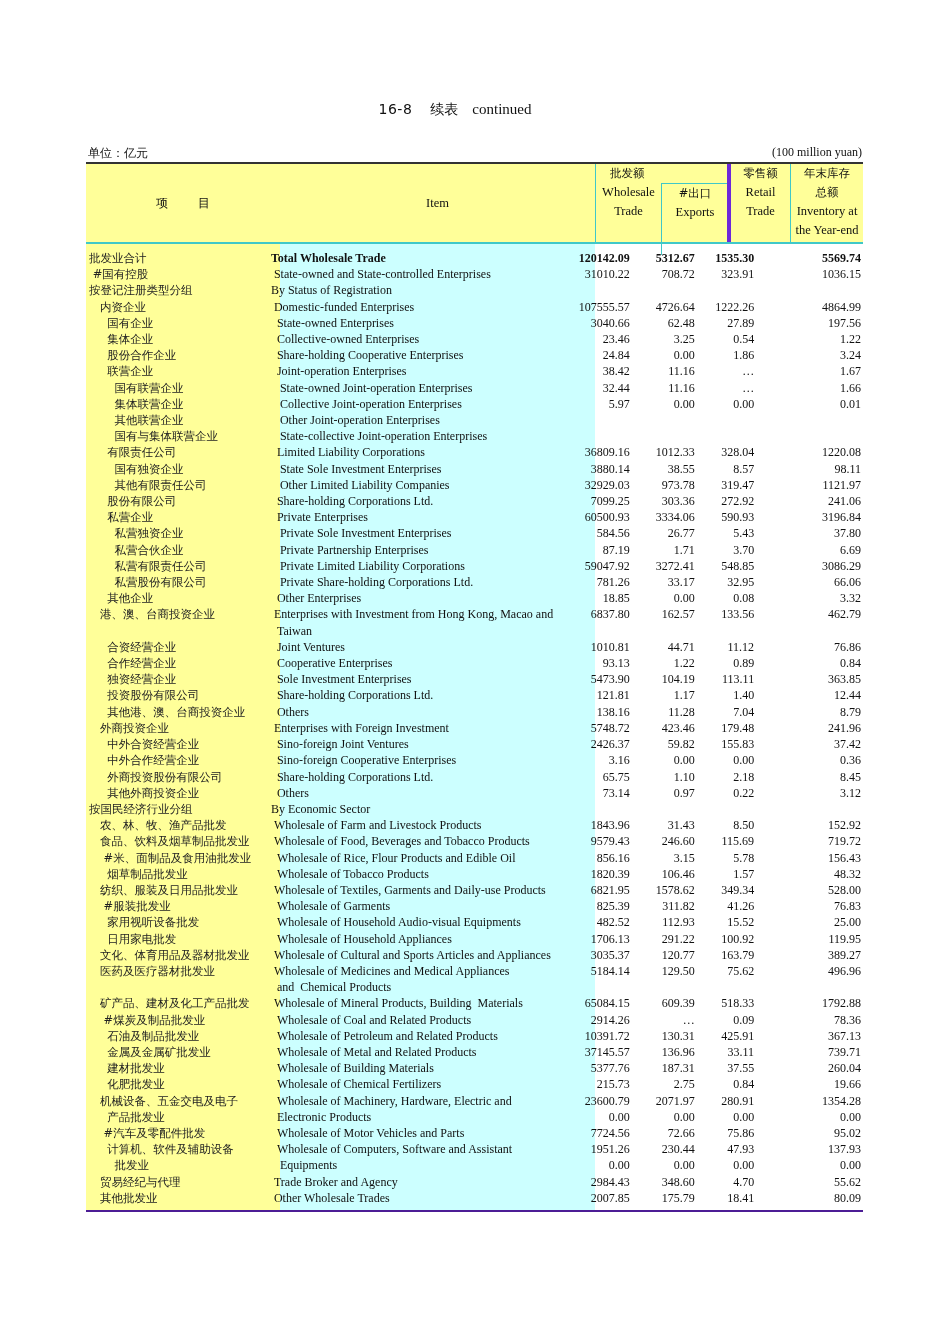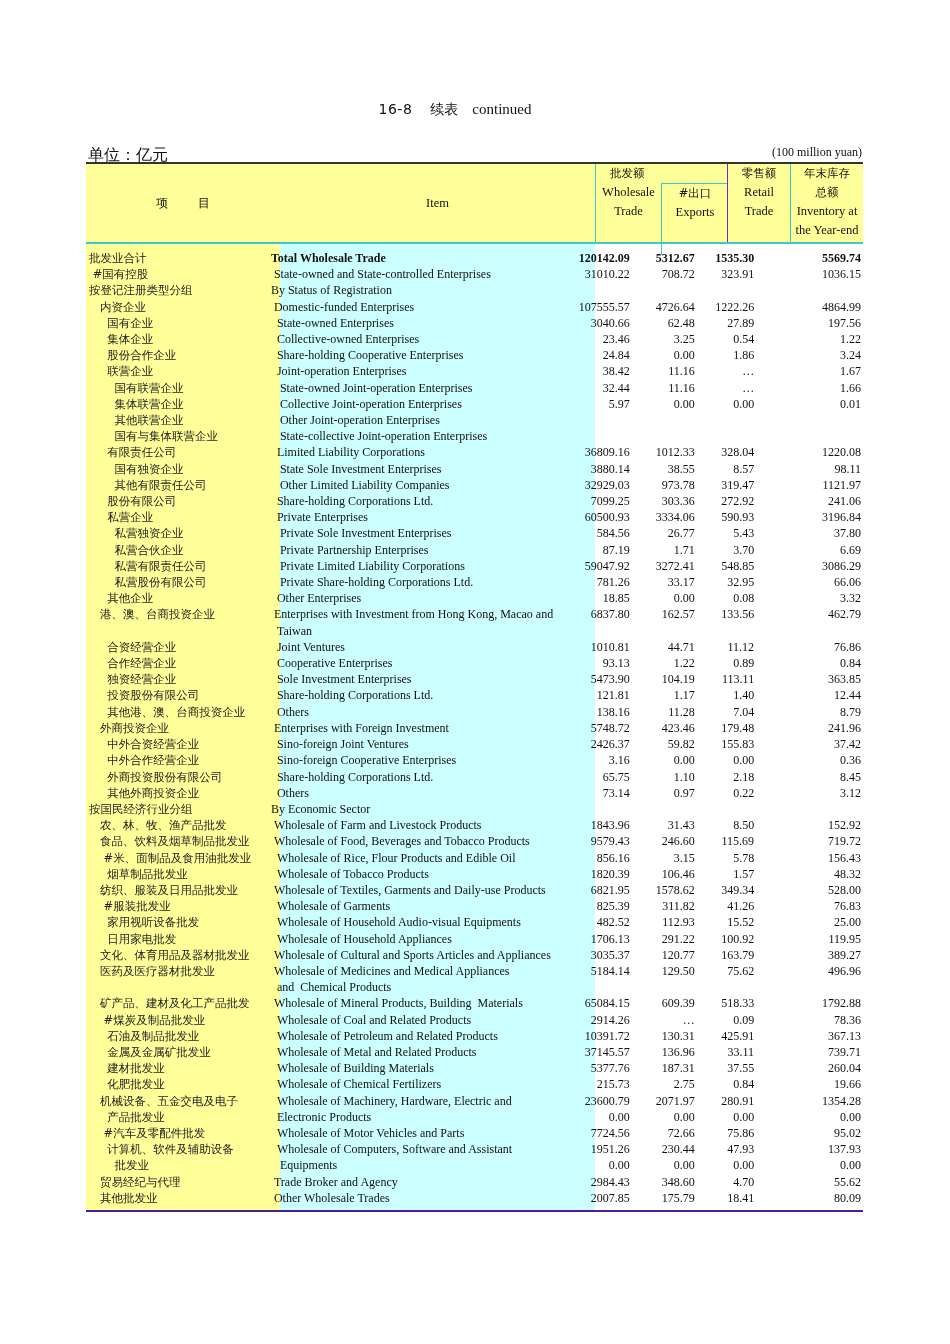--- a/index.html
+++ b/index.html
@@ -1,33 +1,33 @@
 <!DOCTYPE html>
 <html><head>
 <meta charset="utf-8">
 <style>
   html, body { margin: 0; padding: 0; background: #ffffff; }
   body { width: 950px; height: 1344px; position: relative; font-family: "Liberation Serif", "DejaVu Serif", serif; color: #111; }
   .title { position: absolute; top: 101px; left: 0; width: 910px; text-align: center; font-size: 15px; }
   .title .num { font-family: "DejaVu Sans", sans-serif; font-size: 14px; letter-spacing: 0.5px; }
   .title .cn { margin-left: 18px; font-family: "DejaVu Sans", sans-serif; font-size: 14px; }
   .title .en { margin-left: 14px; }
-  .unit-cn { position: absolute; top: 145px; left: 88px; font-size: 16px; font-family: "DejaVu Sans", sans-serif; }
+  .unit-cn { position: absolute; top: 145px; left: 88px; font-size: 12px; font-family: "DejaVu Sans", sans-serif; }
   .unit-en { position: absolute; top: 145px; right: 88px; font-size: 12px; }
 
   .table { position: absolute; left: 86px; top: 162px; width: 777px; }
   .hdr { position: relative; height: 78px; background: #ffff99; border-top: 2px solid #333; border-bottom: 2px solid #40c8c8; }
   .hdr .c { position: absolute; top: 0; height: 78px; box-sizing: border-box; text-align: center; font-size: 12.5px; line-height: 19px; }
   .hdr .cn-item { left: 0; width: 194px; padding-top: 30px; font-family: "DejaVu Sans", sans-serif; font-size: 12px; letter-spacing: 30px; text-indent: 30px; }
   .hdr .en-item { left: 194px; width: 315px; padding-top: 30px; }
   .hdr .wh { left: 509px; width: 132px; border-left: 1px solid #40c8c8; }
   .hdr .wh-top { height: 19px; text-align: left; padding-left: 14px; font-family: "DejaVu Sans", sans-serif; font-size: 11.5px; }
   .hdr .wh-l { position: absolute; left: 0; top: 19px; width: 65px; }
   .hdr .wh-r { position: absolute; left: 65px; top: 19px; width: 67px; height: 72px; border-top: 1px solid #40c8c8; border-left: 1px solid #40c8c8; box-sizing: border-box; }
-  .hdr .rt { left: 641px; width: 63px; border-left: 1px solid #6d28d9; }
+  .hdr .rt { left: 641px; width: 63px; border-left: 4px solid #6d28d9; }
   .hdr .inv { left: 704px; width: 73px; border-left: 1px solid #40c8c8; }
   .hdr .zh { font-family: "DejaVu Sans", sans-serif; font-size: 11.5px; }
 
   .body { position: relative; padding-top: 6px; padding-bottom: 4px; border-bottom: 2px solid #4c1d95; }
   .body::before { content: ""; position: absolute; left: 0; top: 0; bottom: 0; width: 194px; background: #ffff99; }
   .body::after { content: ""; position: absolute; left: 194px; top: 0; bottom: 0; width: 315px; background: #ccffff; }
   .row { position: relative; z-index: 1; display: flex; font-size: 12px; line-height: 16.2px; }
   .row .cn { width: 194px; box-sizing: border-box; padding-left: 3px; font-family: "DejaVu Sans", sans-serif; font-size: 11.5px; color: #222; white-space: pre; }
   .row .en { width: 315px; box-sizing: border-box; padding-left: 2px; white-space: pre-wrap; }
   .row .n { text-align: right; box-sizing: border-box; }

